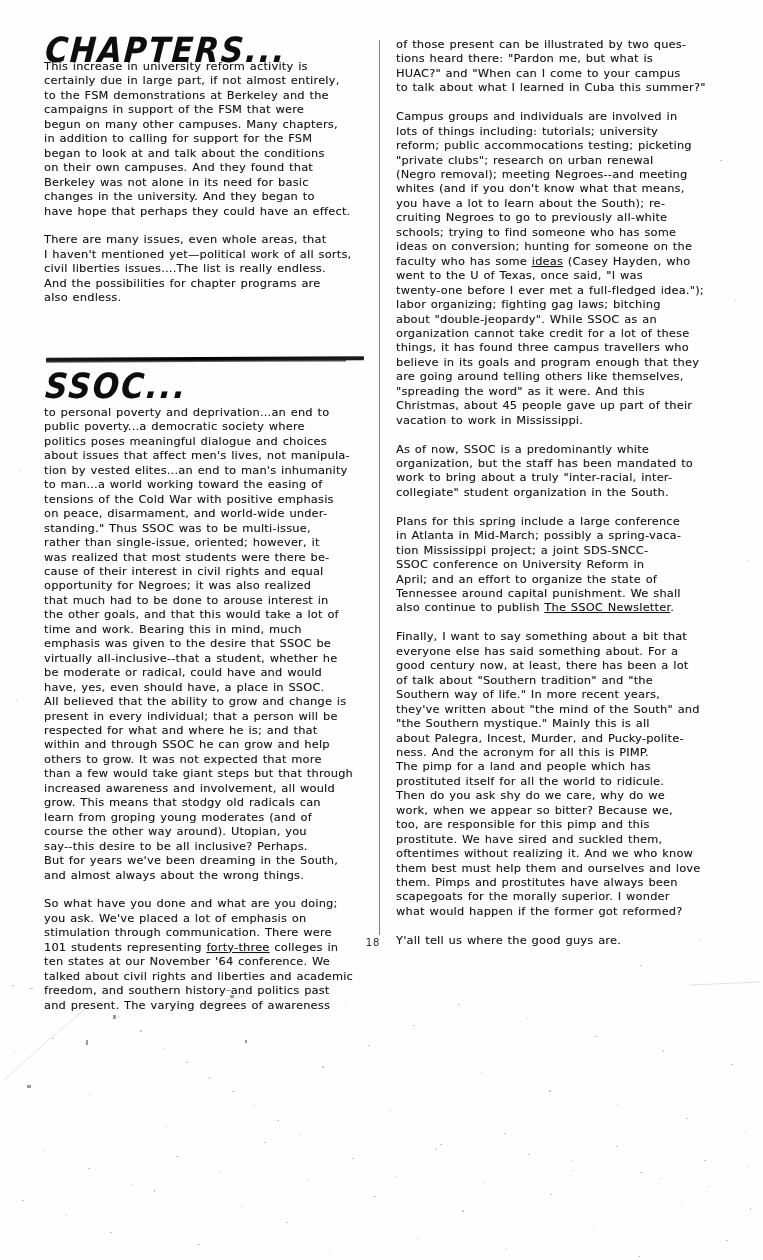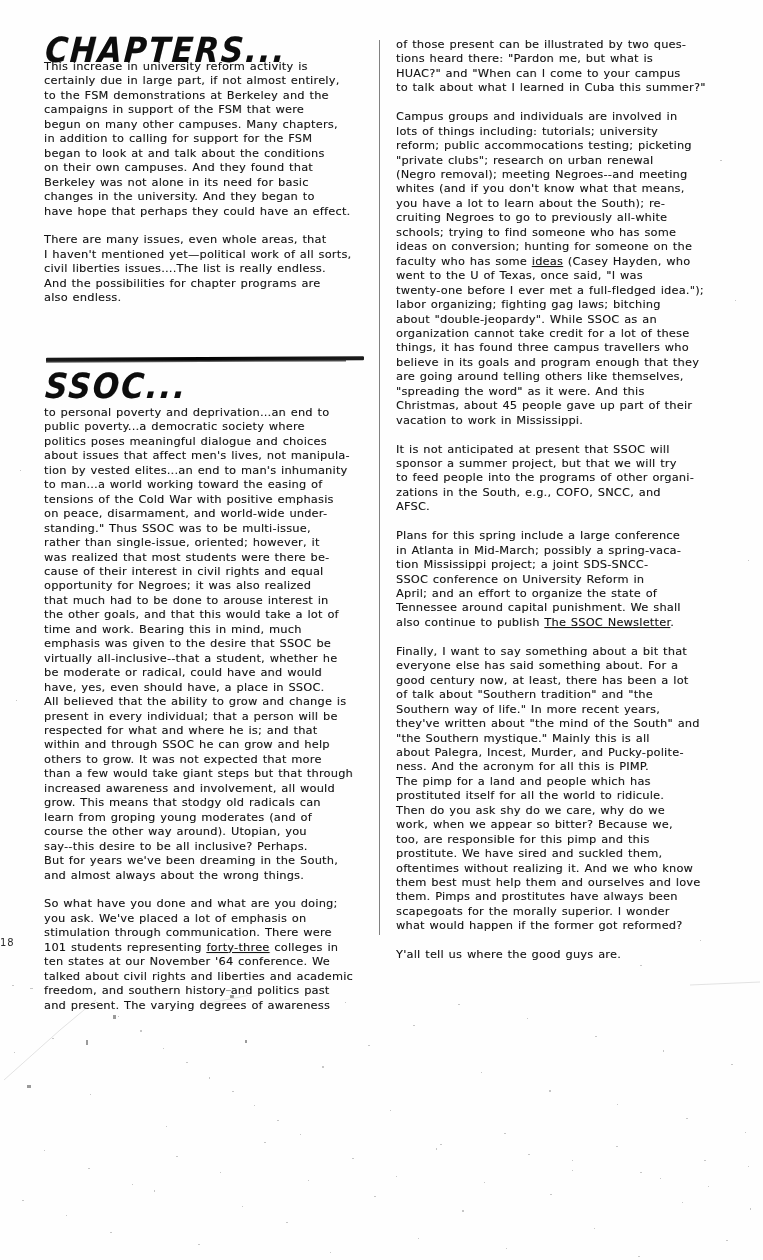--- a/index.html
+++ b/index.html
@@ -100,20 +100,21 @@
   
   .column, .display-heading {
     text-shadow: 0.35px 0.2px 0 rgba(0,0,0,0.30);
   }
 
   .page-number {
     position: absolute;
     left: 0;
     top: 937px;
     width: 746px;
+    text-align: center;
     font-family: "DejaVu Sans", sans-serif;
     font-size: 10px;
     color: #2a2a2a;
     letter-spacing: 1px;
   }
 </style>
 </head>
 <body>
 
 <div class="page">
@@ -317,26 +318,25 @@
 labor organizing; fighting gag laws; bitching
 about "double-jeopardy".  While SSOC as an
 organization cannot take credit for a lot of these
 things, it has found three campus travellers who
 believe in its goals and program enough that they
 are going around telling others like themselves,
 "spreading the word" as it were.  And this
 Christmas, about 45 people gave up part of their
 vacation to work in Mississippi.</span></p>
 
-
-    <p class="para">It is not anticipated at present that SSOC will
-sponsor a summer project, but that we will try
-to feed people into the programs of other organi-
-zations in the South, e.g., COFO, SNCC, and
-AFSC.</p>
+    <p class="para">As of now, SSOC is a predominantly white
+organization, but the staff has been mandated to
+work to bring about a truly "inter-racial, inter-
+collegiate" student organization in the South.</p>
+
 
     <p class="para"><span>Plans for this spring include a large conference
 in Atlanta in Mid-March; possibly a spring-vaca-
 tion Mississippi project; a joint SDS-SNCC-
 SSOC conference on University Reform in
 April; and an effort to organize the state of
 Tennessee around capital punishment.  We shall
 also continue to publish </span><u>The SSOC Newsletter</u><span>.</span></p>
 
     <p class="para">Finally, I want to say something about a bit that

